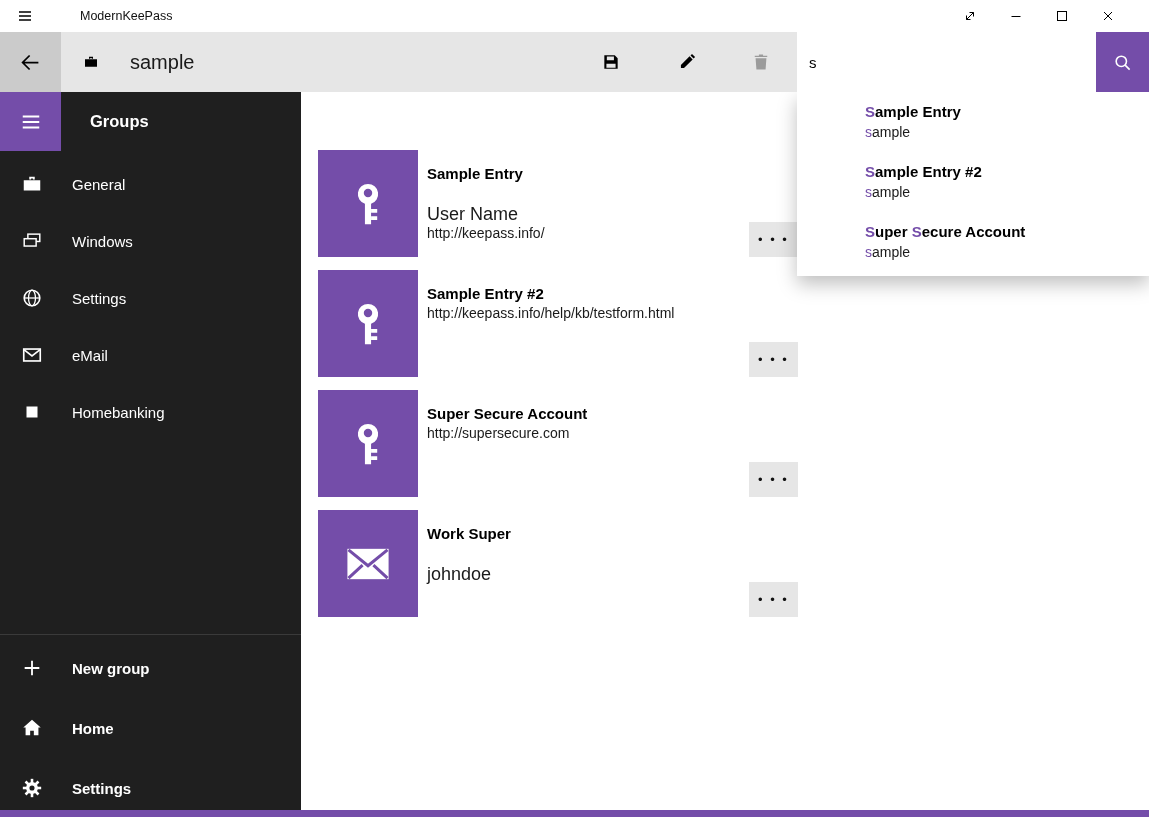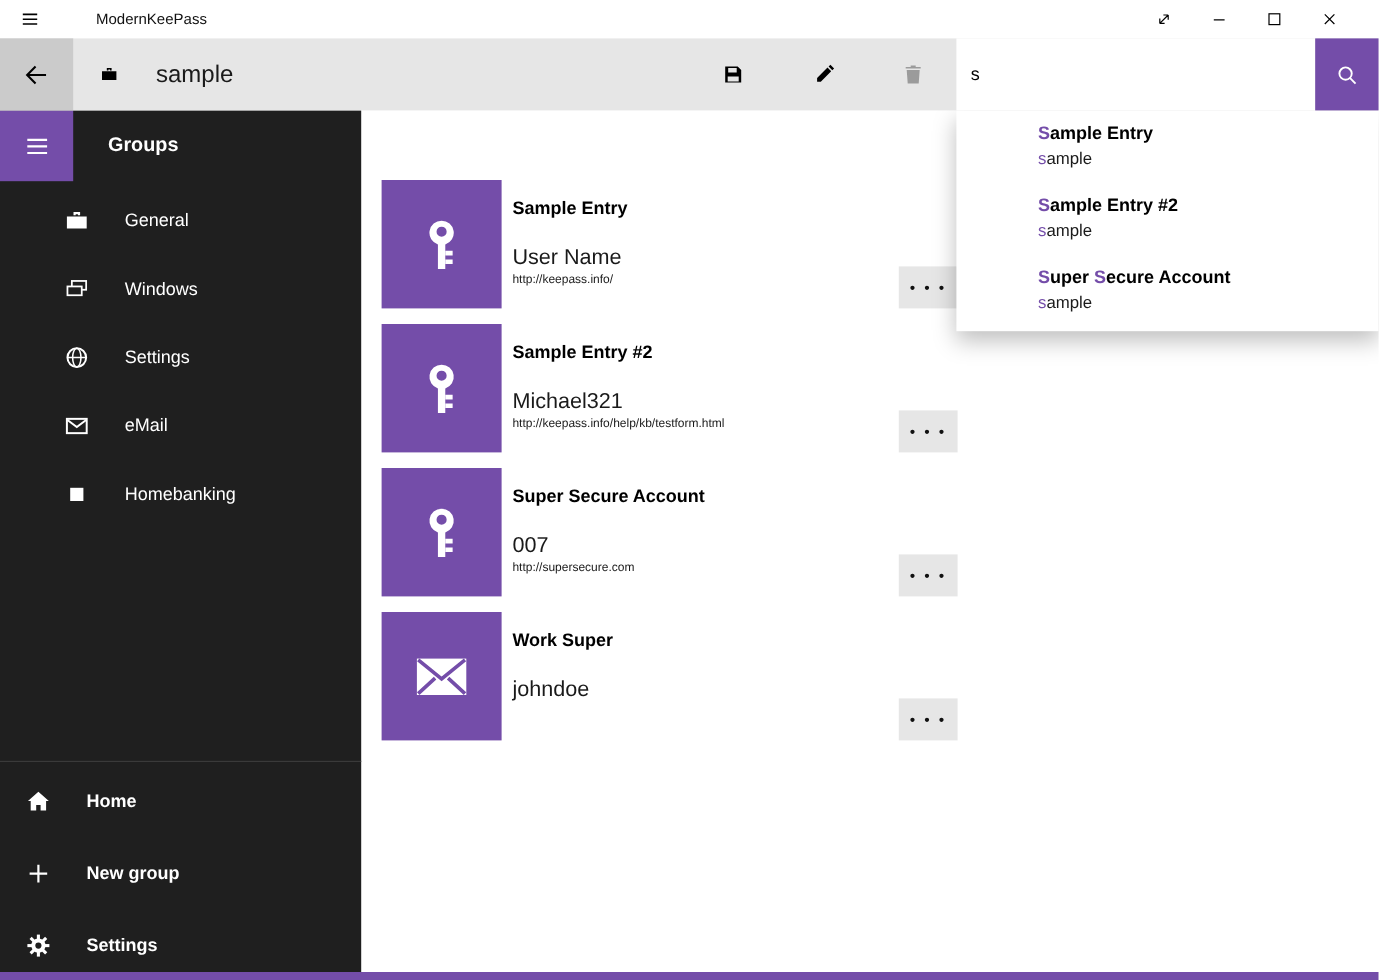--- a/index.html
+++ b/index.html
@@ -23,36 +23,36 @@
   .cb-btn{position:absolute;top:0;width:48px;height:60px;display:flex;align-items:center;justify-content:center;}
   .cb-save{left:587px;} .cb-edit{left:663px;} .cb-delete{left:737px;}
   .search-input{position:absolute;left:797px;top:0;width:299px;height:60px;border:none;background:#fff;font-size:15px;padding:0 12px;box-sizing:border-box;outline:none;font-family:inherit;color:#000;}
   .search-btn{position:absolute;left:1096px;top:0;width:53px;height:60px;background:#744da9;display:flex;align-items:center;justify-content:center;}
 
   
   .sidebar{position:absolute;left:0;top:92px;width:301px;height:725px;background:#1f1f1f;color:#fff;z-index:4;}
   .sb-hamburger{position:absolute;left:0;top:0;width:61px;height:59px;background:#744da9;display:flex;align-items:center;justify-content:center;}
   .sb-heading{position:absolute;left:90px;top:0;height:59px;line-height:59px;font-size:16.5px;font-weight:bold;color:#fff;}
   .sb-groups{position:absolute;left:0;top:63px;width:301px;}
-  .sb-item{position:relative;height:57px;width:301px;margin-left:32px;}
+  .sb-item{position:relative;height:57px;width:301px;}
   .sb-ic{position:absolute;left:21px;top:50%;transform:translateY(-50%);}
   .sb-label{position:absolute;left:72px;top:50%;transform:translateY(-50%);font-size:15px;color:#fff;}
   .sb-divider{position:absolute;left:0;top:542px;width:301px;height:1px;background:#3a3a3a;}
   .sb-actions{position:absolute;left:0;top:546px;width:301px;}
   .sb-action{position:relative;height:60px;width:301px;}
   .sb-action .sb-label{font-weight:bold;}
 
   
   .content{position:absolute;left:301px;top:92px;width:848px;height:725px;background:#fff;}
   .entry{position:absolute;left:0;width:497px;height:107px;}
   .tile{position:absolute;left:17px;top:0;width:100px;height:107px;background:#744da9;display:flex;align-items:center;justify-content:center;}
   .einfo{position:absolute;left:126px;top:0;right:60px;}
   .etitle{margin-top:14px;font-size:15px;font-weight:bold;color:#000;line-height:20px;}
   .euser{margin-top:21px;font-size:18px;color:#1a1a1a;line-height:19px;}
-  .eurl{font-size:10px;color:#1a1a1a;line-height:19px;}
+  .eurl{font-size:14px;color:#1a1a1a;line-height:19px;}
   .emore{position:absolute;right:0;bottom:0;width:49px;height:35px;background:#e6e6e6;font-size:13px;letter-spacing:2px;color:#111;display:flex;align-items:center;justify-content:center;}
 
   
   .suggestions{position:absolute;left:797px;top:92px;width:352px;background:#fff;z-index:5;box-shadow:0 8px 18px rgba(0,0,0,.25);padding-bottom:4px;}
   .sug-item{position:relative;height:60px;padding:9px 12px 0 68px;box-sizing:border-box;}
   .sug-title{font-size:15px;font-weight:bold;line-height:21px;color:#000;}
   .sug-sub{font-size:14px;line-height:20px;color:#1a1a1a;}
   .hl{color:#744da9;}
 
   
@@ -245,29 +245,29 @@
           </svg>
         <span class="sb-label">Homebanking</span>
       </div>
     </div>
 
     <div class="sb-divider"></div>
 
     <div class="sb-actions">
       <div class="sb-action">
         <svg class="ic sb-ic" width="22" height="22">
+            <use href="#i-plus"></use>
+          </svg>
+        <span class="sb-label">New group</span>
+      </div>
+      <div class="sb-action">
+        <svg class="ic sb-ic" width="22" height="22">
             <use href="#i-home"></use>
           </svg>
         <span class="sb-label">Home</span>
-      </div>
-      <div class="sb-action">
-        <svg class="ic sb-ic" width="22" height="22">
-            <use href="#i-plus"></use>
-          </svg>
-        <span class="sb-label">New group</span>
       </div>
       <div class="sb-action">
         <svg class="ic sb-ic" width="22" height="22">
             <use href="#i-gear"></use>
           </svg>
         <span class="sb-label">Settings</span>
       </div>
     </div>
   </div>
 
@@ -290,37 +290,35 @@
     </div>
 
     <div class="entry" style="top:178px;">
       <div class="tile" style="color:#fff;">
         <svg class="ic" width="46" height="46">
             <use href="#i-key"></use>
           </svg>
       </div>
       <div class="einfo">
         <div class="etitle">Sample Entry #2</div>
-        <div class="euser">Michael321</div>
         <div class="eurl">http://keepass.info/help/kb/testform.html</div>
       </div>
       <button class="emore">
           <span>• • •</span>
         </button>
     </div>
 
     <div class="entry" style="top:298px;">
       <div class="tile" style="color:#fff;">
         <svg class="ic" width="46" height="46">
             <use href="#i-key"></use>
           </svg>
       </div>
       <div class="einfo">
         <div class="etitle">Super Secure Account</div>
-        <div class="euser">007</div>
         <div class="eurl">http://supersecure.com</div>
       </div>
       <button class="emore">
           <span>• • •</span>
         </button>
     </div>
 
     <div class="entry" style="top:418px;">
       <div class="tile">
         <svg class="ic" width="52" height="52">

